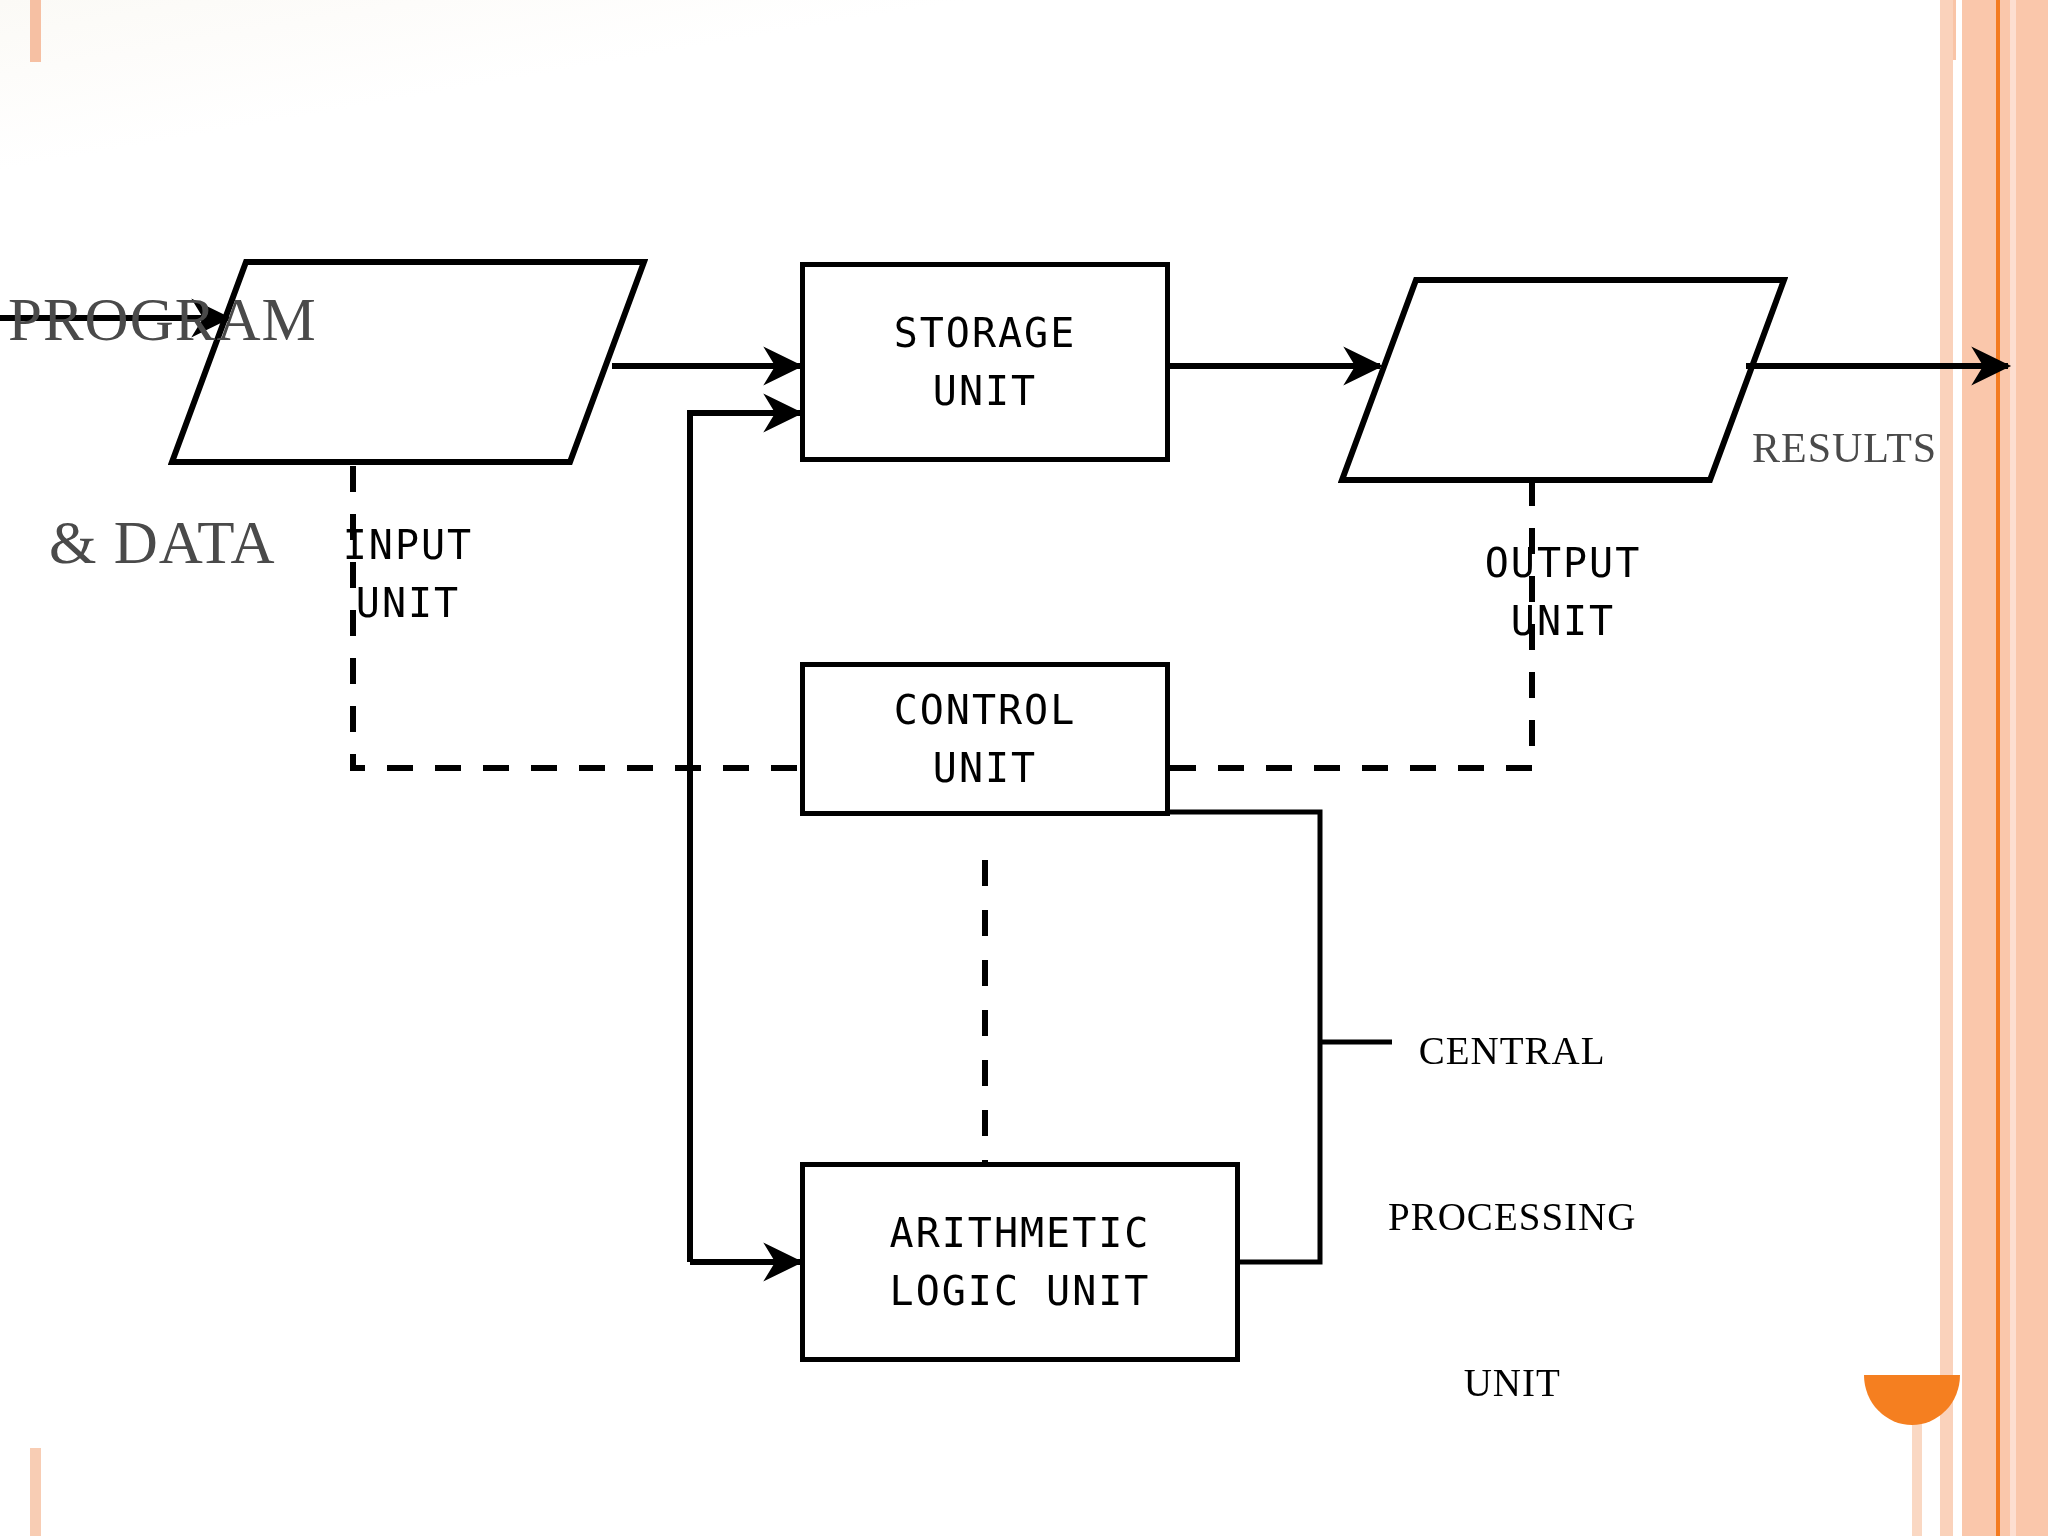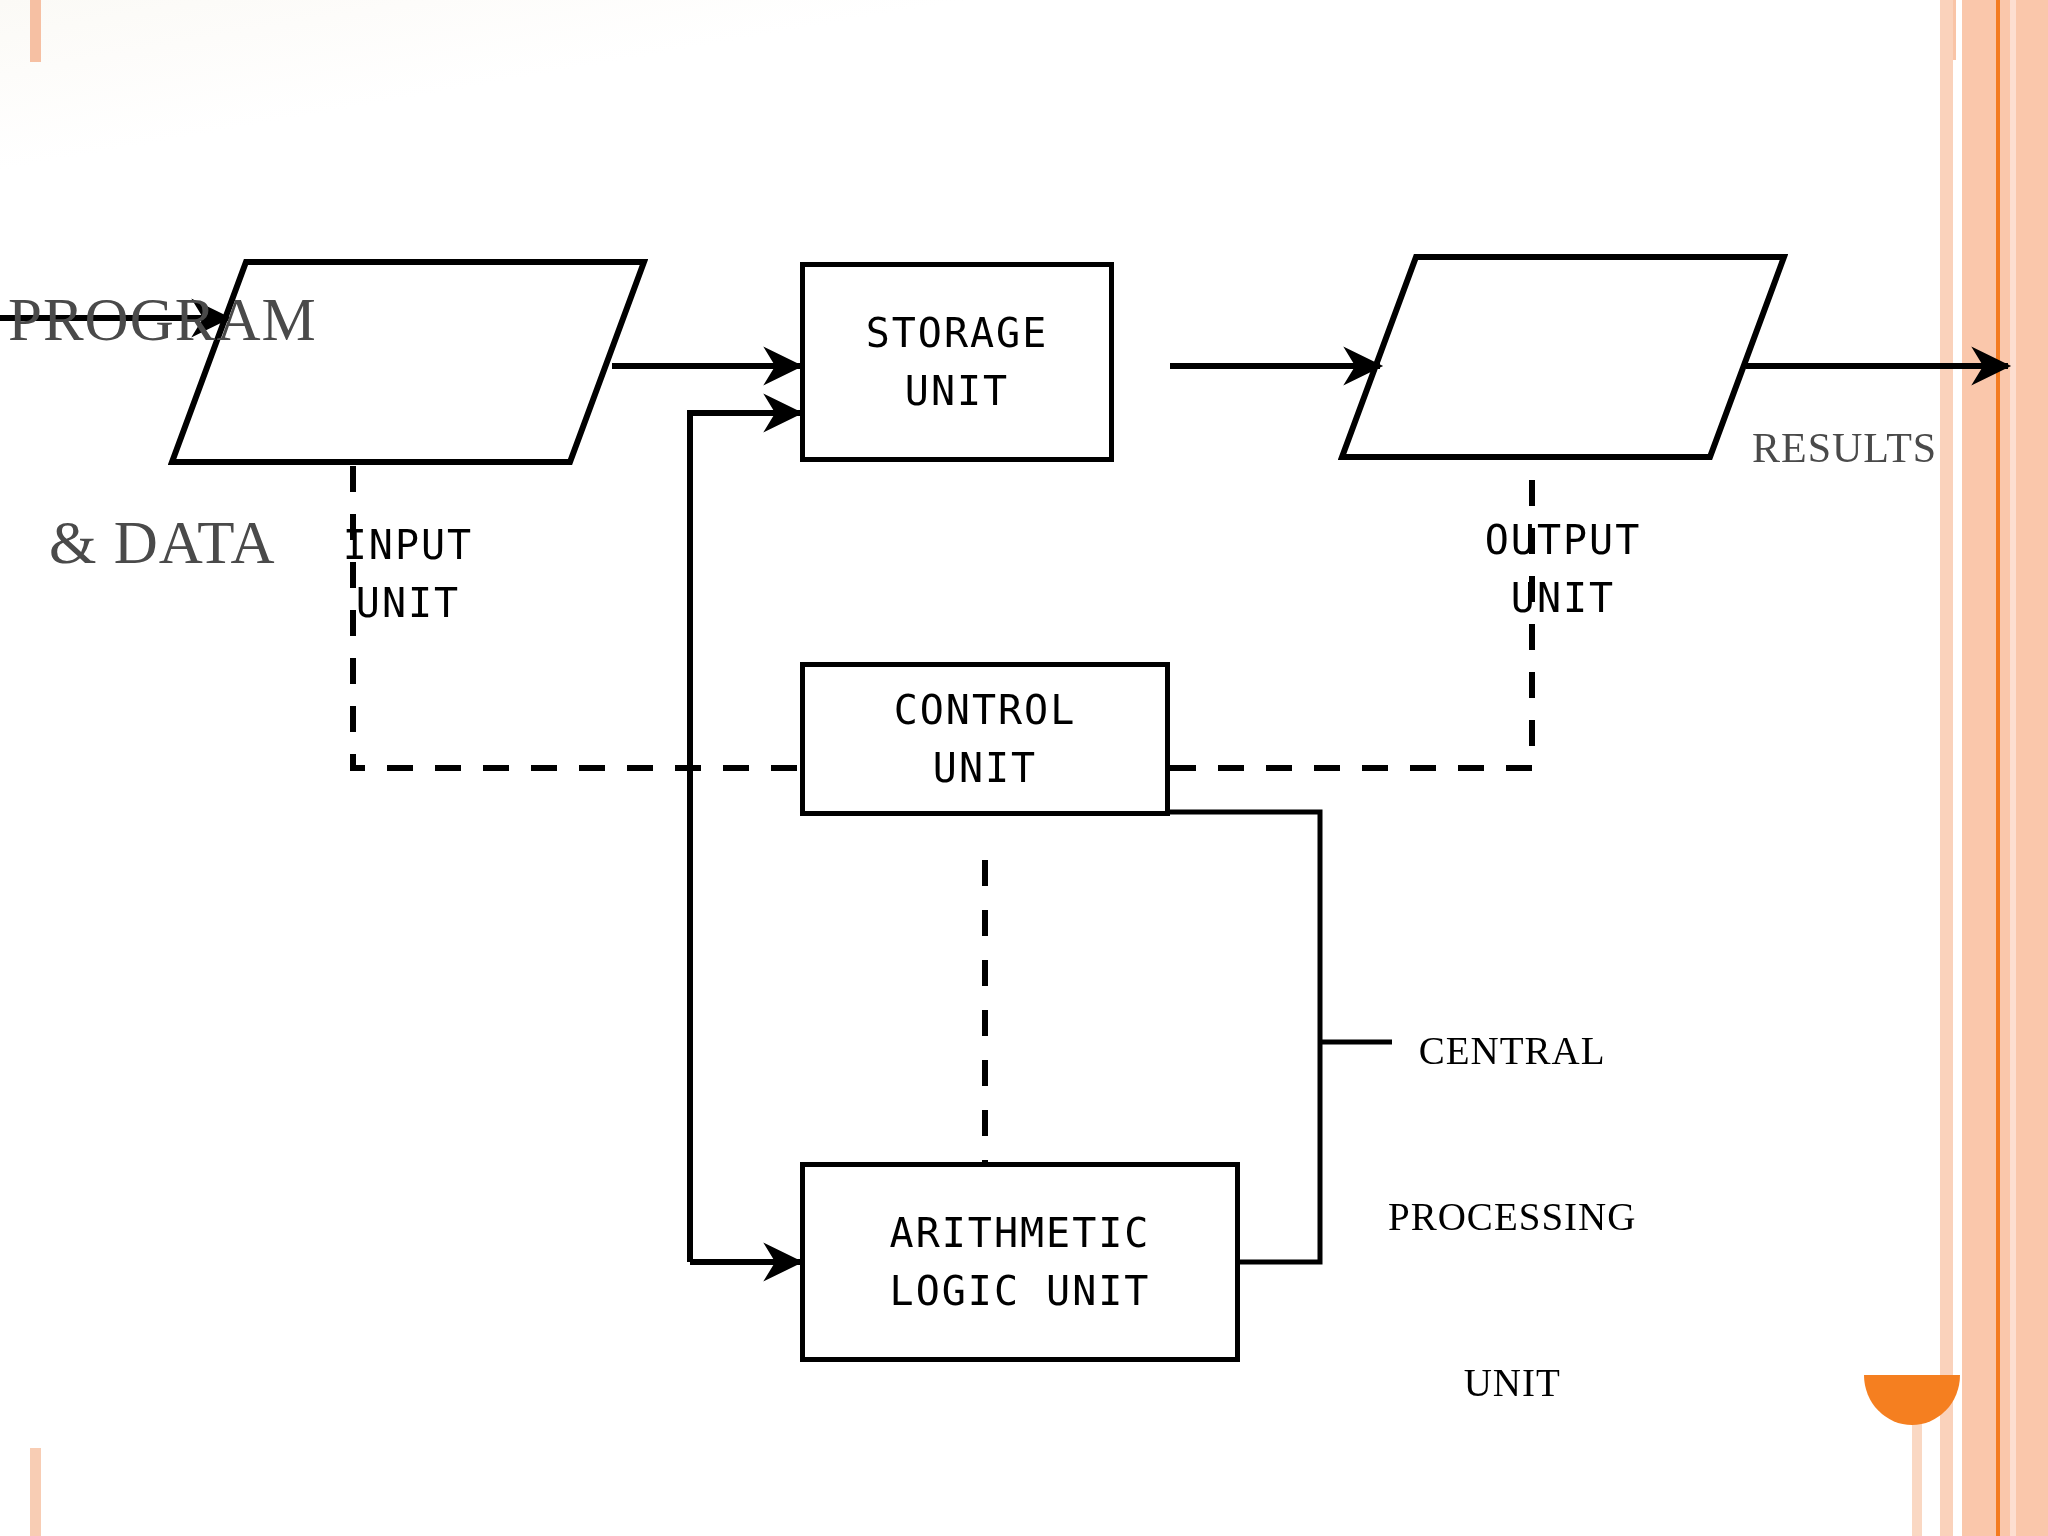--- a/index.html
+++ b/index.html
@@ -114,21 +114,21 @@
   .shape .line1, .shape .line2 {
     font-family: "DejaVu Sans Mono", "Liberation Mono", monospace;
     font-size: 40px;
     letter-spacing: 2px;
     color: #000;
     line-height: 1.45;
     white-space: nowrap;
   }
 
   
-  #storage-unit { left: 800px; top: 262px; width: 314px; height: 200px; }
+  #storage-unit { left: 800px; top: 262px; width: 370px; height: 200px; }
   #control-unit { left: 800px; top: 662px; width: 370px; height: 154px; }
   #alu-unit     { left: 800px; top: 1162px; width: 440px; height: 200px; }
 
   
   .para-wrap { position: absolute; }
   .para-label {
     position: absolute;
     display: flex;
     flex-direction: column;
     align-items: center;
@@ -140,21 +140,21 @@
   .para-label .line1, .para-label .line2 {
     font-family: "DejaVu Sans Mono", "Liberation Mono", monospace;
     font-size: 40px;
     letter-spacing: 2px;
     color: #000;
     line-height: 1.45;
     white-space: nowrap;
   }
 
   #input-unit  { left: 168px;  top: 258px; width: 480px; height: 208px; }
-  #output-unit { left: 1338px; top: 253px; width: 450px; height: 208px; }
+  #output-unit { left: 1338px; top: 276px; width: 450px; height: 208px; }
 
   
   .tlabel {
     position: absolute;
     color: #3b3b3b;
     font-family: "Liberation Serif", serif;
     white-space: pre;
   }
   #label-program {
     left: 8px;

